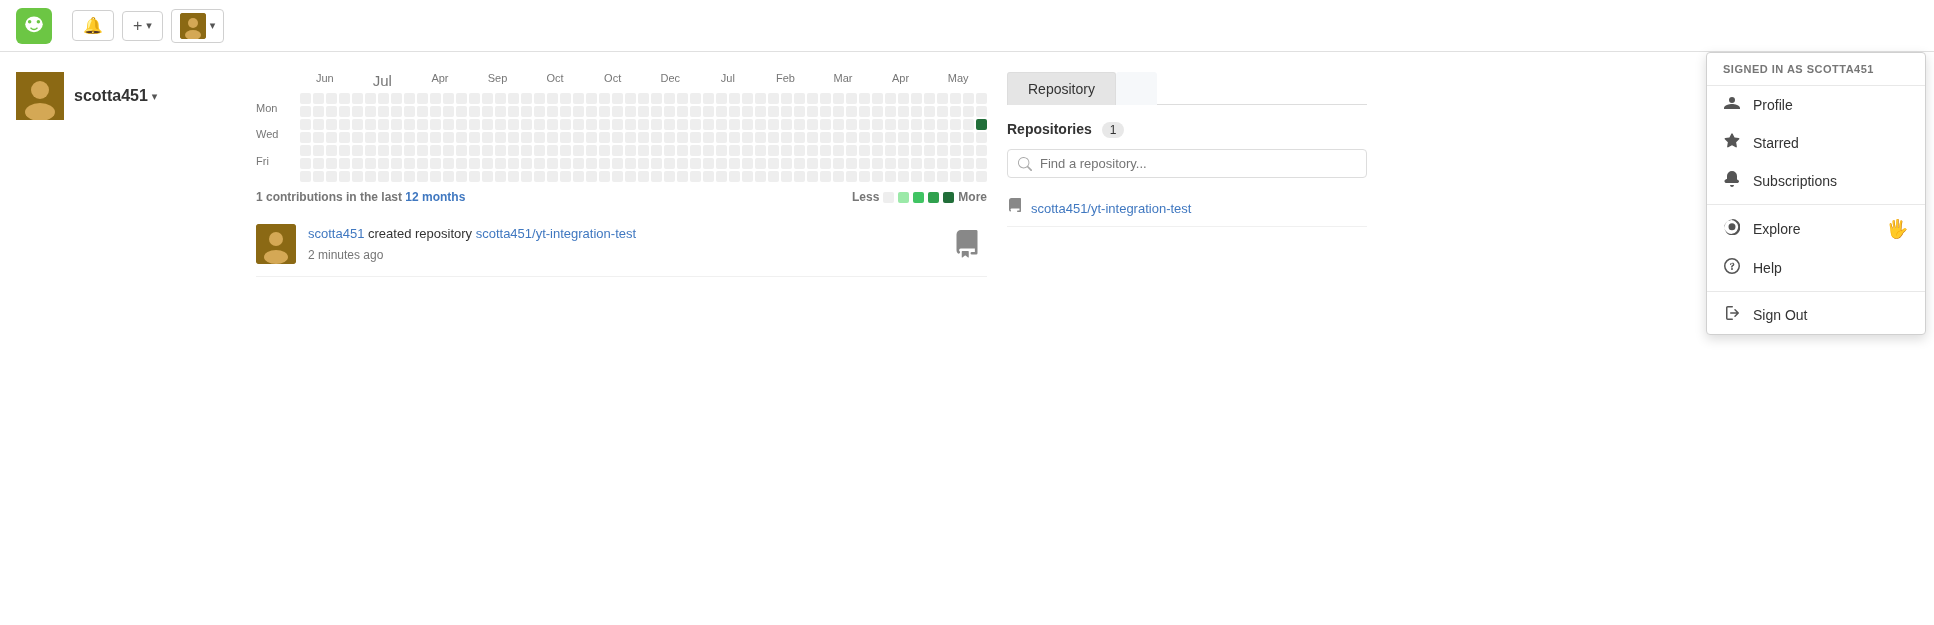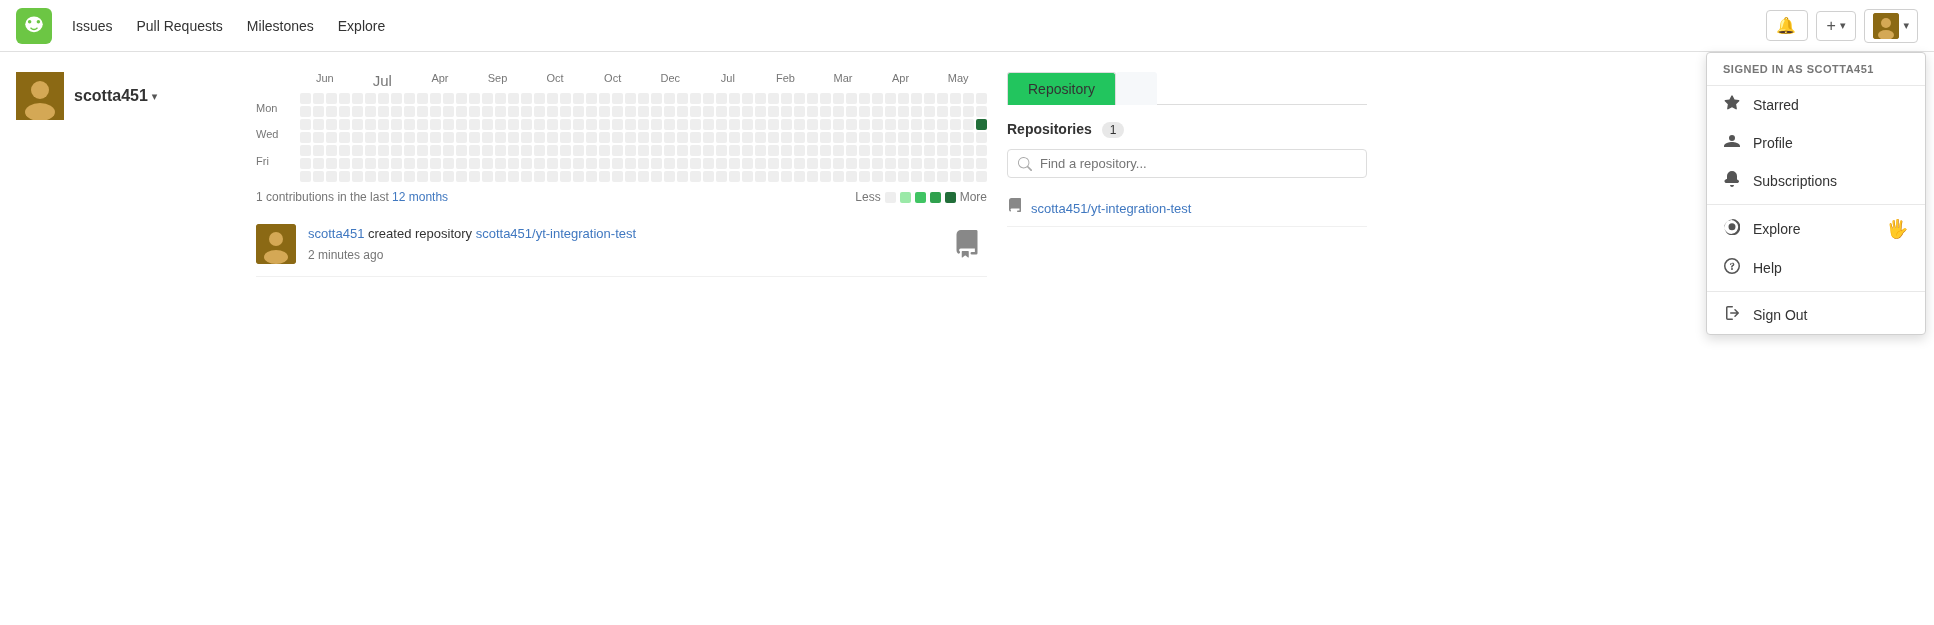--- a/index.html
+++ b/index.html
@@ -53,21 +53,21 @@
     }
     .profile-username { font-size: 16px; font-weight: 600; color: #333; }
     .profile-username-dropdown { display: flex; align-items: center; gap: 4px; }
 
     
     .contribution-section { flex: 1; }
     .contribution-graph { margin-bottom: 16px; }
     .month-labels { display: flex; margin-left: 36px; margin-bottom: 4px; }
     .day-labels { display: flex; flex-direction: column; justify-content: space-between; margin-right: 4px; font-size: 11px; color: #767676; height: 80px; padding-top: 4px; }
 
-    .contribution-footer { display: flex; justify-content: space-between; font-size: 12px; color: #767676; margin-top: 6px; }
+    .contribution-footer { display: flex; justify-content: space-between; font-size: 12px; color: #767676; margin-top: 6px; font-weight: bold; }
     .contribution-link { color: #4078c0; text-decoration: none; }
     .legend { display: flex; align-items: center; gap: 4px; }
     .legend-cell { width: 11px; height: 11px; border-radius: 2px; }
     .legend-text { font-size: 12px; color: #767676; }
 
     
     .activity-item { display: flex; align-items: flex-start; gap: 12px; margin-top: 20px; padding-bottom: 12px; border-bottom: 1px solid #f0f0f0; }
     .activity-avatar { width: 40px; height: 40px; border-radius: 4px; background: #8b6914; flex-shrink: 0; }
     .activity-content { flex: 1; }
     .activity-text { font-size: 13px; line-height: 1.5; }
@@ -76,21 +76,21 @@
     .activity-icon { width: 40px; height: 40px; flex-shrink: 0; display: flex; align-items: center; justify-content: center; color: #767676; font-size: 24px; }
 
     
     .right-sidebar { width: 360px; flex-shrink: 0; margin-left: 20px; }
     .sidebar-tabs { display: flex; border-bottom: 1px solid #ddd; margin-bottom: 16px; }
     .sidebar-tab {
       padding: 8px 20px; font-size: 14px; cursor: pointer;
       border: 1px solid transparent; border-bottom: none; color: #555;
       background: none; border-radius: 3px 3px 0 0; margin-bottom: -1px;
     }
-    .sidebar-tab.active { background: #22c55e; border-color: #ddd; color: #333; font-weight: 500; }
+    .sidebar-tab.active { background: #e5e5e5; border-color: #ddd; color: #333; font-weight: 500; }
     .sidebar-tab.inactive { background: #f6f8fa; color: #767676; }
 
     .repo-section-header { display: flex; align-items: center; justify-content: space-between; margin-bottom: 12px; }
     .repo-count-badge {
       background: #e8e8e8; border-radius: 10px;
       padding: 1px 8px; font-size: 12px; margin-left: 6px;
     }
     .repo-filter-tabs { display: flex; gap: 0; border-bottom: 1px solid #e0e0e0; margin-bottom: 12px; }
     .repo-filter-tab { padding: 6px 12px; font-size: 13px; cursor: pointer; color: #555; border-bottom: 2px solid transparent; }
     .repo-filter-tab.active { color: #333; border-bottom: 2px solid #f66a0a; font-weight: 500; }
@@ -136,26 +136,20 @@
     <div class="logo-icon">
 
       <svg viewBox="0 0 32 32" width="28" height="28" fill="#fff">
         <ellipse cx="16" cy="14" rx="10" ry="9" fill="#fff"></ellipse>
         <ellipse cx="11" cy="11" rx="2" ry="2" fill="#6cc644"></ellipse>
         <ellipse cx="21" cy="11" rx="2" ry="2" fill="#6cc644"></ellipse>
         <path d="M12 18 Q16 22 20 18" stroke="#6cc644" stroke-width="1.5" fill="none"></path>
       </svg>
     </div>
   </div>
-  <nav class="header-nav">
-    <a>Issues</a>
-    <a>Pull Requests</a>
-    <a>Milestones</a>
-    <a>Explore</a>
-  </nav>
   <div class="header-actions">
     <button class="header-icon-btn">
       <span>🔔</span>
     </button>
     <button class="header-icon-btn">
       <span>+</span>
       <span style="font-size:11px;">▾</span>
     </button>
     <button class="avatar-btn">
       <div class="avatar-img">
@@ -168,32 +162,32 @@
       <span style="font-size:11px; color:#555;">▾</span>
     </button>
   </div>
 </header>
 
 <div class="dropdown-menu">
   <div class="dropdown-header">SIGNED IN AS SCOTTA451</div>
   <a class="dropdown-item">
     <span class="dropdown-icon">
       <svg width="16" height="16" viewBox="0 0 16 16" fill="currentColor">
+        <path d="M8 8a3 3 0 100-6 3 3 0 000 6zm0 1c-2.67 0-8 1.34-8 4v1h16v-1c0-2.66-5.33-4-8-4z"></path>
+      </svg>
+    </span>
+    <span>Profile</span>
+  </a>
+  <a class="dropdown-item">
+    <span class="dropdown-icon">
+      <svg width="16" height="16" viewBox="0 0 16 16" fill="currentColor">
         <path d="M8 .25a.75.75 0 01.673.418l1.882 3.815 4.21.612a.75.75 0 01.416 1.279l-3.046 2.97.719 4.192a.75.75 0 01-1.088.791L8 12.347l-3.766 1.98a.75.75 0 01-1.088-.79l.72-4.194L.818 6.374a.75.75 0 01.416-1.28l4.21-.611L7.327.668A.75.75 0 018 .25z"></path>
       </svg>
     </span>
     <span>Starred</span>
-  </a>
-  <a class="dropdown-item">
-    <span class="dropdown-icon">
-      <svg width="16" height="16" viewBox="0 0 16 16" fill="currentColor">
-        <path d="M8 8a3 3 0 100-6 3 3 0 000 6zm0 1c-2.67 0-8 1.34-8 4v1h16v-1c0-2.66-5.33-4-8-4z"></path>
-      </svg>
-    </span>
-    <span>Profile</span>
   </a>
   <a class="dropdown-item">
     <span class="dropdown-icon">
       <svg width="16" height="16" viewBox="0 0 16 16" fill="currentColor">
         <path d="M8 16a2 2 0 001.985-1.75c.017-.137-.097-.25-.235-.25h-3.5c-.138 0-.252.113-.235.25A2 2 0 008 16zM3 5a5 5 0 0110 0v2.947c0 .35.189.672.492.853l1.218.732A1.75 1.75 0 0113.75 12H2.25a1.75 1.75 0 01-.96-3.218l1.217-.732A.981.981 0 003 7.947V5z"></path>
       </svg>
     </span>
     <span>Subscriptions</span>
   </a>
   <div class="dropdown-divider"></div>

